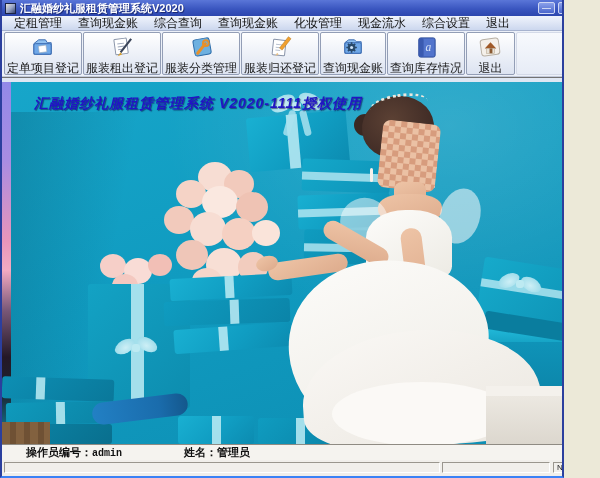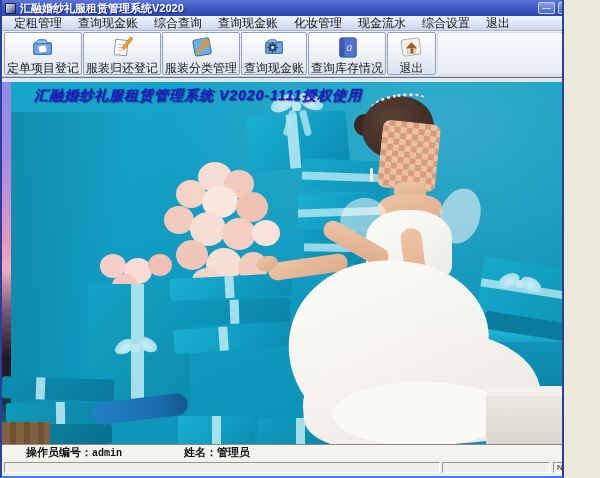--- a/index.html
+++ b/index.html
@@ -46,21 +46,21 @@
 
   
   .photo { position:absolute; left:0; top:82px; width:596px; height:362px; overflow:hidden;
     background:
       radial-gradient(ellipse at 75% 12%, rgba(255,255,255,.14), rgba(255,255,255,0) 45%),
       linear-gradient(160deg,#17a6ca 0%,#109bc0 45%,#0d8db2 100%); }
   .photo .shade-left { position:absolute; left:0; top:30px; width:170px; height:332px;
     background:linear-gradient(100deg, rgba(0,45,65,.22), rgba(0,45,65,0) 60%); }
   .edge-strip { position:absolute; left:0; top:0; width:9px; height:100%;
     background:linear-gradient(180deg,#9289e8 0%,#a98ce2 22%,#e895ba 44%,#f3aac2 52%,#7a5878 63%,#241826 76%,#1d2430 86%,#11708a 96%); }
-  .banner { position:absolute; left:32px; top:5px; font-size:14px; font-weight:bold; font-style:italic;
+  .banner { position:absolute; left:32px; top:13px; font-size:14px; font-weight:bold; font-style:italic;
     letter-spacing:1px; color:#2114c4; text-shadow:1px 1px 1px rgba(8,8,64,.55); white-space:nowrap; }
 
   
   .gift { position:absolute; }
   .box-face { background:linear-gradient(135deg,#19b0d2 0%,#109dc2 55%,#0c8bb0 100%); border-radius:3px; }
   .ribbon-v { position:absolute; top:0; bottom:0; width:11px; left:45%; background:rgba(190,236,244,.85); }
   .ribbon-h { position:absolute; left:0; right:0; height:8px; top:42%; background:rgba(185,232,242,.8); }
   .bow-loop { position:absolute; width:26px; height:15px; border-radius:50%;
     background:radial-gradient(ellipse at 50% 60%, #cdeff6, #8fd6e6); }
   .bow-knot { position:absolute; width:9px; height:9px; border-radius:3px; background:#bdeaf2; }
@@ -117,38 +117,47 @@
 
     <div class="tb-btn">
       <svg viewBox="0 0 26 26">
         <path d="M3 9 l5 -4 h7 l2 3 h4 v12 h-18 z" fill="#8fc0f0" stroke="#3a6ab0" stroke-width="1"></path>
         <rect x="3" y="9" width="18" height="11" rx="1.5" fill="#6fa8e8" stroke="#3a6ab0" stroke-width="1"></rect>
         <rect x="8" y="11" width="8" height="7" fill="#ffffff" stroke="#9ab" stroke-width=".6" transform="rotate(-8 12 14)"></rect>
       </svg>
       <span class="tb-label">定单项目登记</span>
     </div>
 
+    <div class="tb-btn">
+      <svg viewBox="0 0 26 26">
+        <rect x="5" y="4" width="13" height="16" rx="1" fill="#ffffff" stroke="#8893a8" transform="rotate(-8 11 12)"></rect>
+        <path d="M8 9 h7 M8 12 h7 M8 15 h5" stroke="#9aa4b8" stroke-width="1" transform="rotate(-8 11 12)"></path>
+        <path d="M22 4 L11 18" stroke="#3a4458" stroke-width="2.2"></path>
+        <path d="M11 18 l-3 4 4.5-1.8 z" fill="#d8a030"></path>
+      </svg>
+      <span class="tb-label">服装租出登记</span>
+    </div>
+
+    <div class="tb-btn">
+      <svg viewBox="0 0 26 26">
+        <rect x="5" y="4" width="17" height="17" rx="2.5" fill="#6db0e0" stroke="#2a6aa8" transform="rotate(-10 13 12)"></rect>
+        <path d="M9 19 L17 9" stroke="#e8902a" stroke-width="3" stroke-linecap="round"></path>
+        <circle cx="17.5" cy="8.5" r="3" fill="none" stroke="#e8902a" stroke-width="2"></circle>
+      </svg>
+      <span class="tb-label">服装分类管理</span>
+    </div>
 
     <div class="tb-btn">
       <svg viewBox="0 0 26 26">
         <rect x="5" y="5" width="13" height="16" rx="1" fill="#ffffff" stroke="#8893a8" transform="rotate(6 11 13)"></rect>
         <path d="M8 10 h7 M8 13 h7 M8 16 h5" stroke="#b8c0cf" stroke-width="1" transform="rotate(6 11 13)"></path>
         <rect x="16" y="1" width="3.4" height="15" fill="#f0a030" stroke="#b87818" stroke-width=".5" transform="rotate(38 17.5 9)"></rect>
         <path d="M9.5 18.5 l-2 3.4 3.6-1.6 z" fill="#e8c088"></path>
       </svg>
       <span class="tb-label">服装归还登记</span>
-    </div>
-
-    <div class="tb-btn">
-      <svg viewBox="0 0 26 26">
-        <rect x="5" y="4" width="17" height="17" rx="2.5" fill="#6db0e0" stroke="#2a6aa8" transform="rotate(-10 13 12)"></rect>
-        <path d="M9 19 L17 9" stroke="#e8902a" stroke-width="3" stroke-linecap="round"></path>
-        <circle cx="17.5" cy="8.5" r="3" fill="none" stroke="#e8902a" stroke-width="2"></circle>
-      </svg>
-      <span class="tb-label">服装分类管理</span>
     </div>
 
     <div class="tb-btn">
       <svg viewBox="0 0 26 26">
         <path d="M4 8 l4 -3 h6 l2 2 h5 v12 h-17 z" fill="#8fc0f0" stroke="#3a6ab0"></path>
         <rect x="4" y="8" width="17" height="11" rx="1.5" fill="#6fa8e8" stroke="#3a6ab0"></rect>
         <circle cx="11" cy="13" r="4" fill="#2a4a6a"></circle>
         <path d="M11 7.5 v11 M5.5 13 h11 M7.2 9.2 l7.6 7.6 M14.8 9.2 l-7.6 7.6" stroke="#2a4a6a" stroke-width="1.6"></path>
         <circle cx="11" cy="13" r="1.6" fill="#cfe4f8"></circle>
       </svg>

